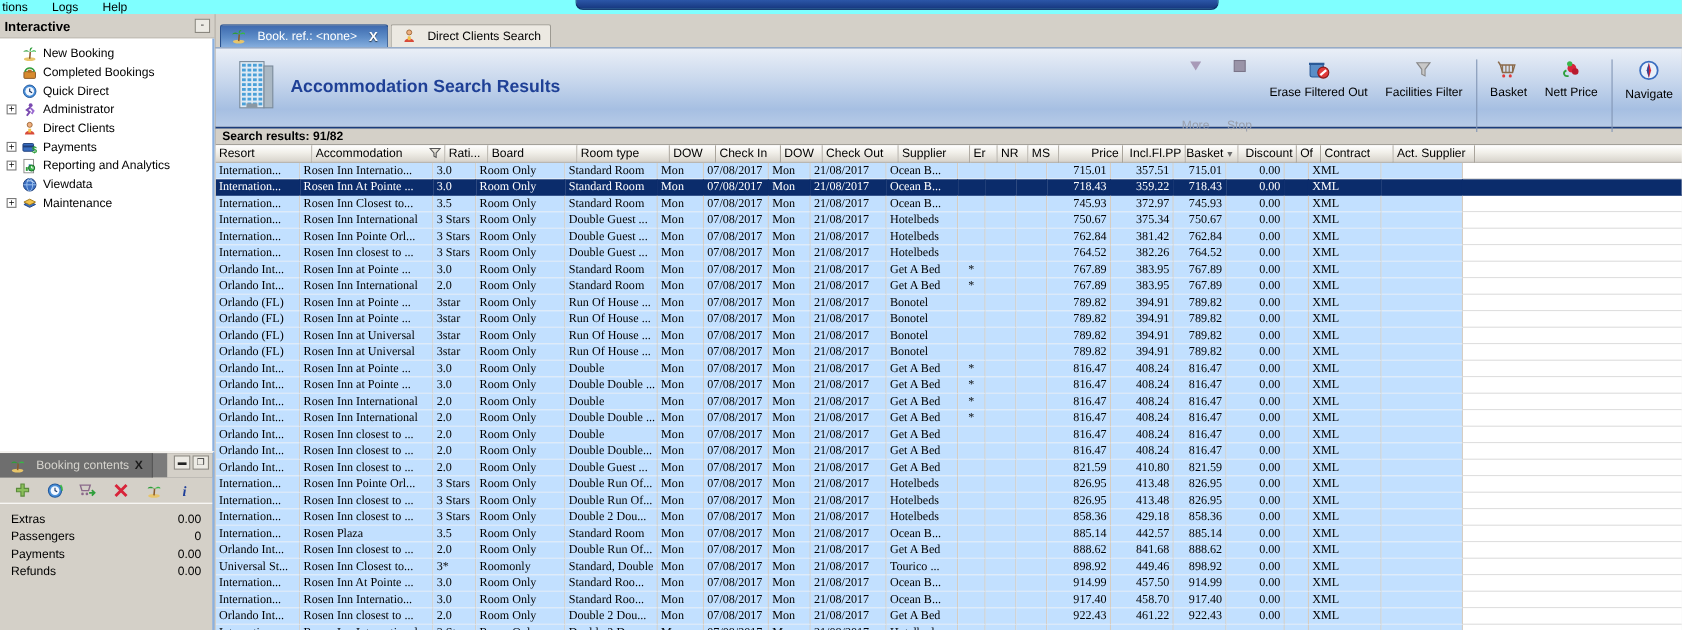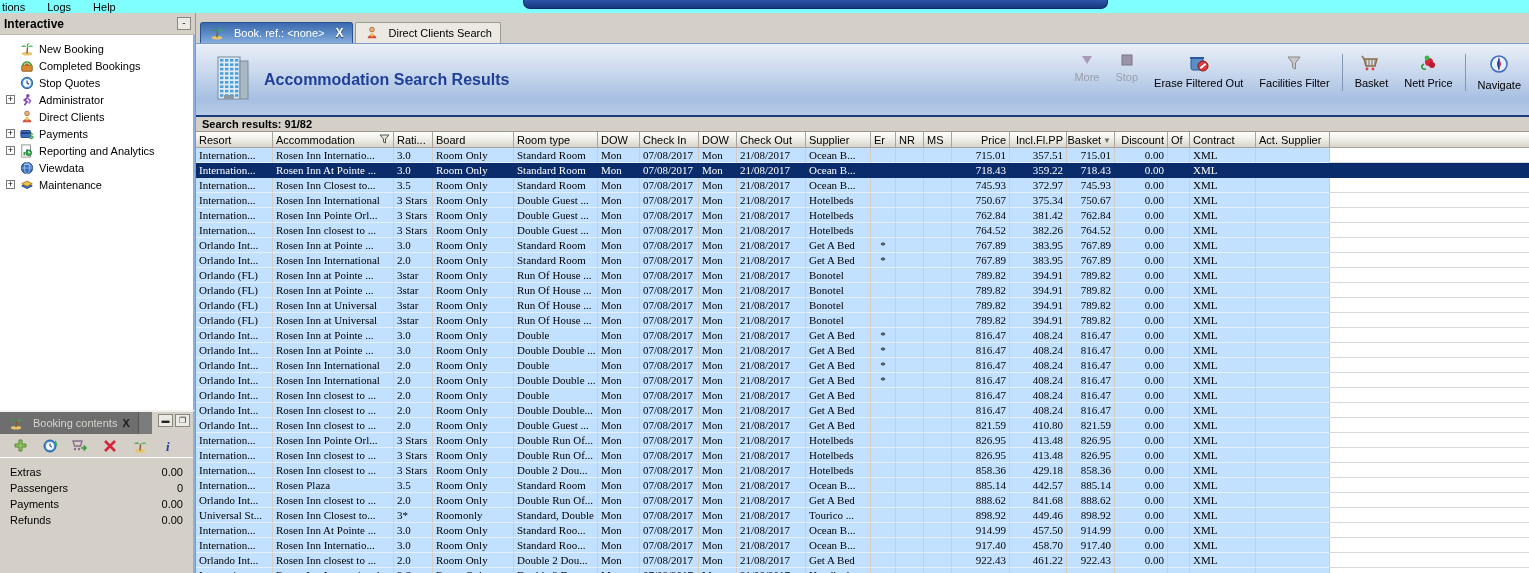--- a/index.html
+++ b/index.html
@@ -52,21 +52,21 @@
 
   
   .header-band { height:72px; background:linear-gradient(180deg,#eaeff7 0%, #c9d8ed 40%, #a6bfe2 78%, #b7cbe7 100%); border-top:1px solid #7d9cc8; display:flex; align-items:center; position:relative; }
   .hotel-icon { margin:0 8px 0 14px; flex:none; }
   .header-titles { display:flex; flex-direction:column; gap:2px; }
   .header-title { font-size:16px; font-weight:bold; color:#1f4096; }
   .header-subtitle { font-size:13px; font-weight:bold; color:#1f4096; }
   .hdr-toolbar { position:absolute; right:0; top:8px; display:flex; align-items:flex-start; gap:0; }
   .hdr-btn { display:flex; flex-direction:column; align-items:center; gap:3px; padding:2px 8px; cursor:pointer; }
   .hdr-btn .cap { font-size:11px; color:#000; white-space:nowrap; }
-  .hdr-btn.disabled .cap { color:#9aa0ad; }
+  .hdr-btn.disabled .cap { color:#9aa0ad;margin-top:36px; }
   .hdr-sep { width:1px; background:#8296b5; margin:2px 4px; align-self:stretch; }
   .navy-line { height:2px; background:#1b3c7a; }
 
   
   .results-bar { height:14px; background:#D4D0C8; display:flex; align-items:center; padding-left:6px; }
   .results-label { font-weight:bold; font-size:11px; }
 
   
   .grid { flex:1; background:#fff; overflow:hidden; display:flex; flex-direction:column; border-top:1px solid #9a968e; }
   .grid-header { display:flex; height:16px; flex:none; }
@@ -129,21 +129,21 @@
         </div>
         <div class="tree-item">
           <span class="expander hidden"></span>
           <span class="tree-icon">
             <svg width="14" height="14" viewBox="0 0 16 16">
               <circle cx="8" cy="8" r="6.5" fill="#4a90d9" stroke="#245a9e"></circle>
               <circle cx="8" cy="8" r="4.5" fill="#f4f8ff"></circle>
               <path d="M8 5 L8 8 L10.5 9.5" stroke="#1a3a6a" stroke-width="1.2" fill="none"></path>
             </svg>
           </span>
-          <span class="tree-label">Stop Quotes</span>
+          <span class="tree-label">Quick Direct</span>
         </div>
         <div class="tree-item">
           <span class="expander">+</span>
           <span class="tree-icon">
             <svg width="14" height="14" viewBox="0 0 16 16">
               <circle cx="9" cy="3" r="2" fill="#7a4ab0"></circle>
               <path d="M9 5 L5 8 L8 10 L5 14" stroke="#7a4ab0" stroke-width="2" fill="none"></path>
               <path d="M9 6 L12 9 L10 12" stroke="#9a6ad0" stroke-width="2" fill="none"></path>
             </svg>
           </span>
@@ -423,21 +423,21 @@
         </div>
     </div>
     <div class="navy-line"></div>
 
     <div class="results-bar">
       <span class="results-label">Search results: 91/82</span>
     </div>
 
     <div class="grid">
       <div class="grid-header" id="grid-header">
-          <div class="gh-cell" style="width: 77px;">
+          <div class="gh-cell" style="width: 88px;">
             <span>Resort</span>
           </div>
           <div class="gh-cell" style="width: 121px;">
             <span>Accommodation</span>
             <span class="funnel"><svg width="11" height="10" viewBox="0 0 11 10">
                 <path d="M1 1 L10 1 L6.5 5 L6.5 9 L4.5 8 L4.5 5 Z" fill="#e8e4da" stroke="#555"></path>
               </svg></span>
           </div>
           <div class="gh-cell" style="width: 39px;">
             <span>Rati...</span>

